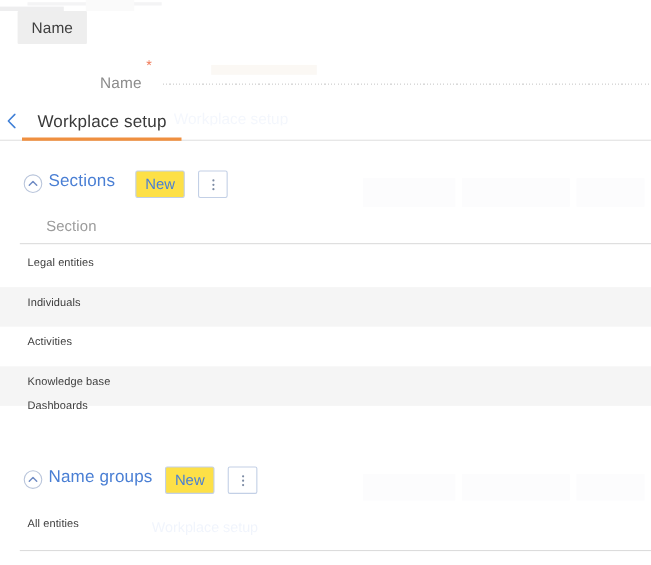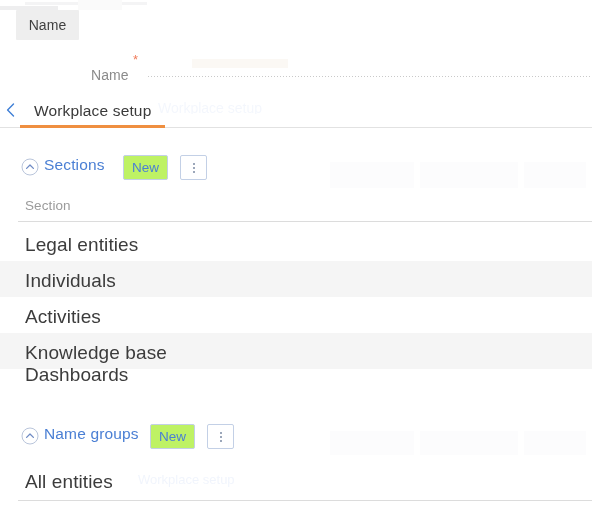--- a/index.html
+++ b/index.html
@@ -176,21 +176,21 @@
     left: 44px; top: 4px;
     font-size: 15.5px;
     color: #4a7fd4;
     letter-spacing: 0.15px;
     cursor: pointer;
   }
   .btn-outline {
     position: absolute;
     top: 3px;
     height: 25px;
-    background: #bef264;
+    background: #fde047;
     border: 1px solid #c3d0e6;
     border-radius: 2px;
     font-family: "Liberation Sans", sans-serif;
     font-size: 13.5px;
     color: #4a7fd4;
     cursor: pointer;
     padding: 0 11px;
     display: flex;
     align-items: center;
     justify-content: center;
@@ -225,21 +225,21 @@
 
   
   .grid-column-header {
     position: absolute;
     left: 0;
     width: 592px;
     height: 28px;
   }
   .grid-column-header .col-label {
     position: absolute;
-    left: 25px; top: 4px;
+    left: 42px; top: 4px;
     font-size: 13.5px;
     color: #9b9b9b;
     letter-spacing: 0.1px;
   }
   .grid-column-header .hdr-rule {
     position: absolute;
     left: 18px; bottom: 0;
     width: 574px; height: 1px;
     background: #dcdcdc;
   }
@@ -247,21 +247,21 @@
     position: absolute;
     left: 0;
     width: 592px;
     height: 36px;
     cursor: pointer;
   }
   .grid-row.striped { background: #f5f5f5; }
   .grid-row .cell-text {
     position: absolute;
     left: 25px; top: 9px;
-    font-size: 19px;
+    font-size: 10px;
     color: #3c3c3c;
     letter-spacing: 0.1px;
   }
   .row-rule {
     position: absolute;
     left: 18px;
     width: 574px; height: 1px;
     background: #dcdcdc;
   }
 

